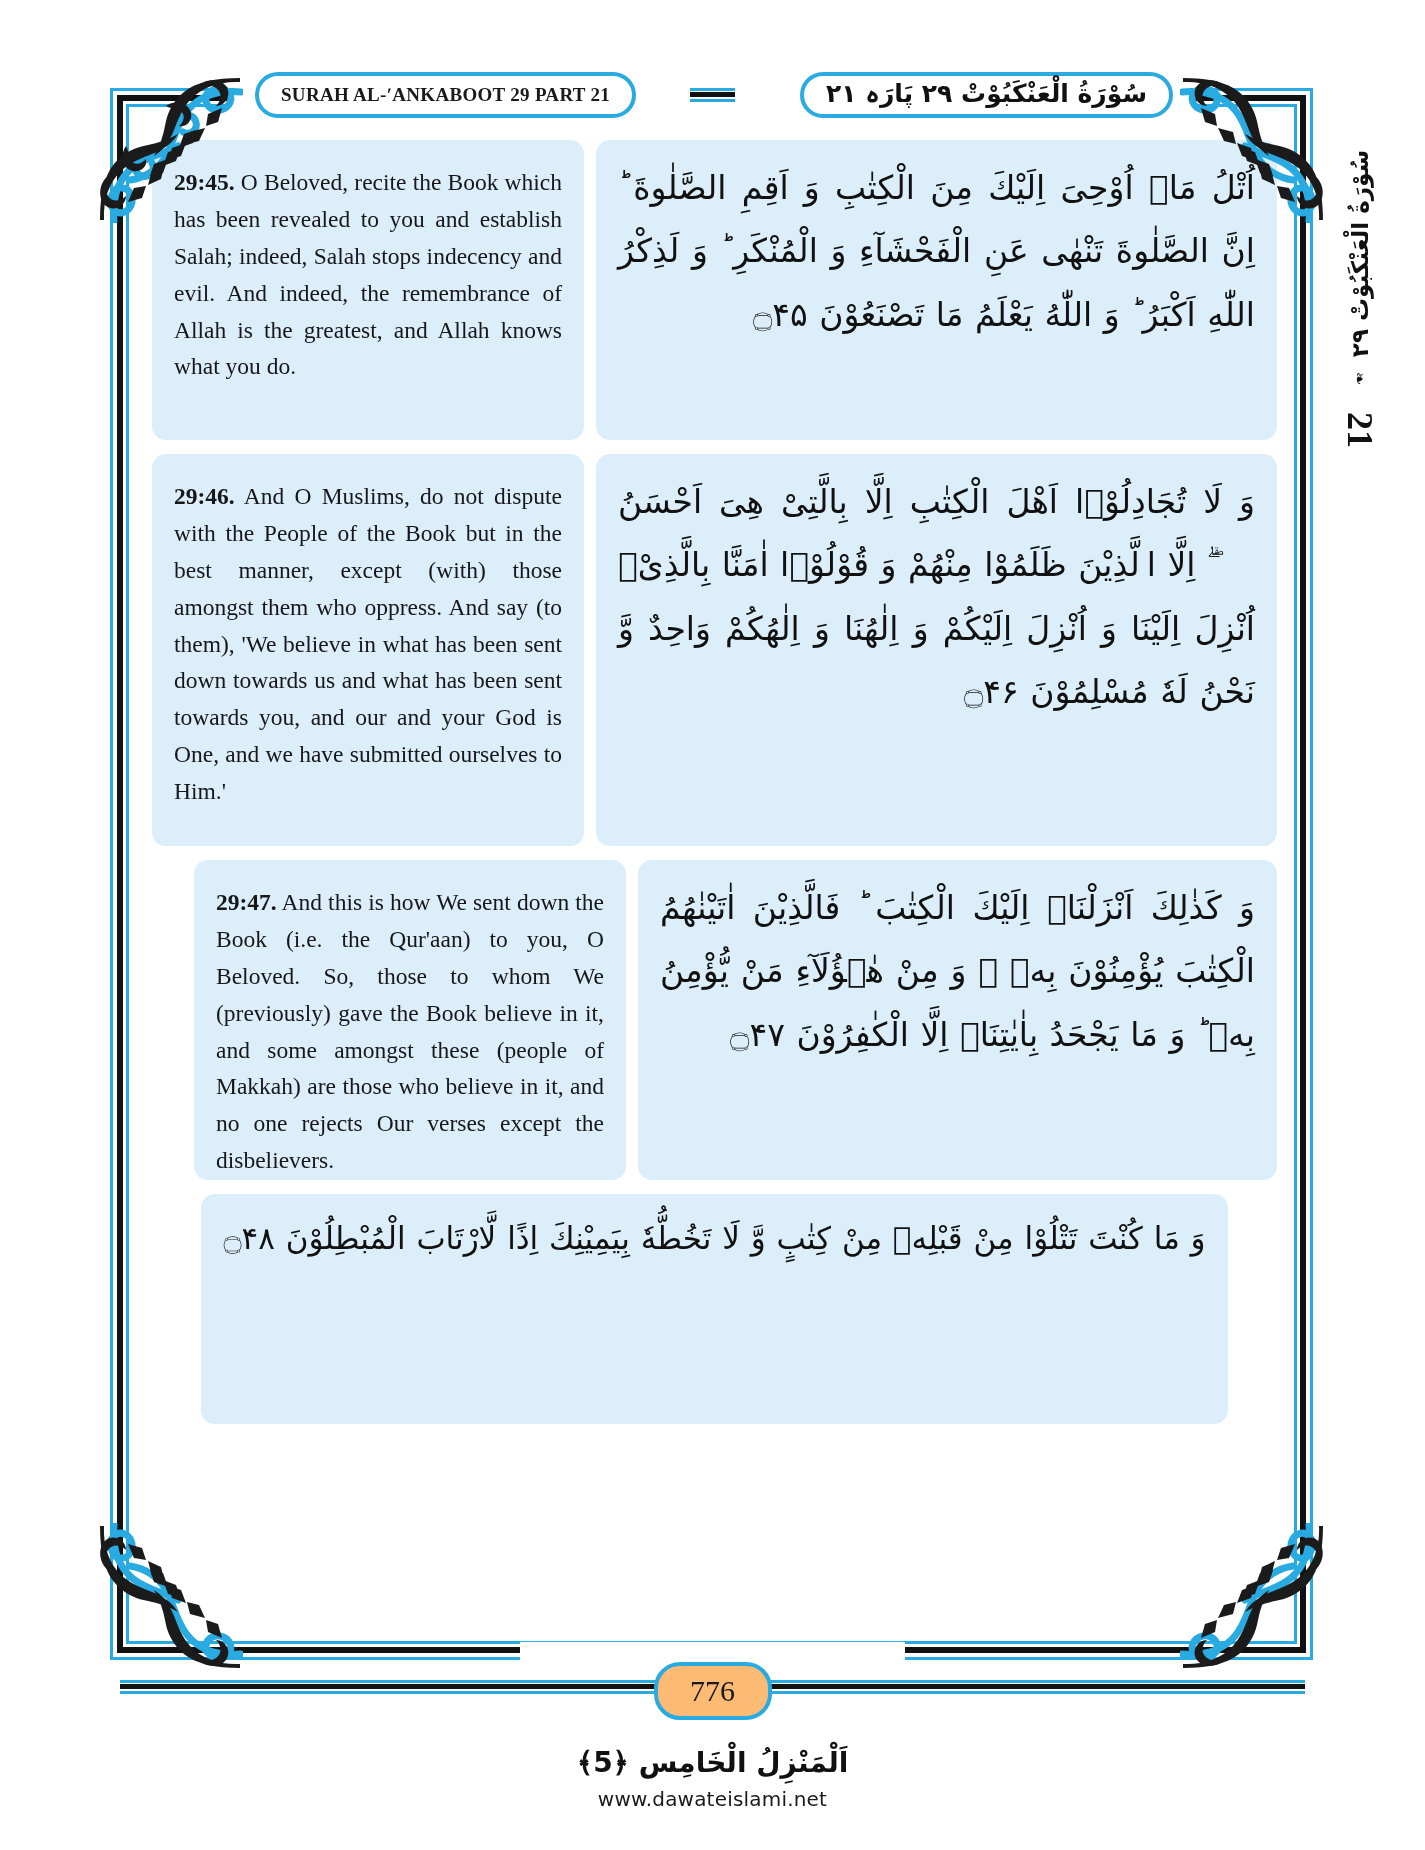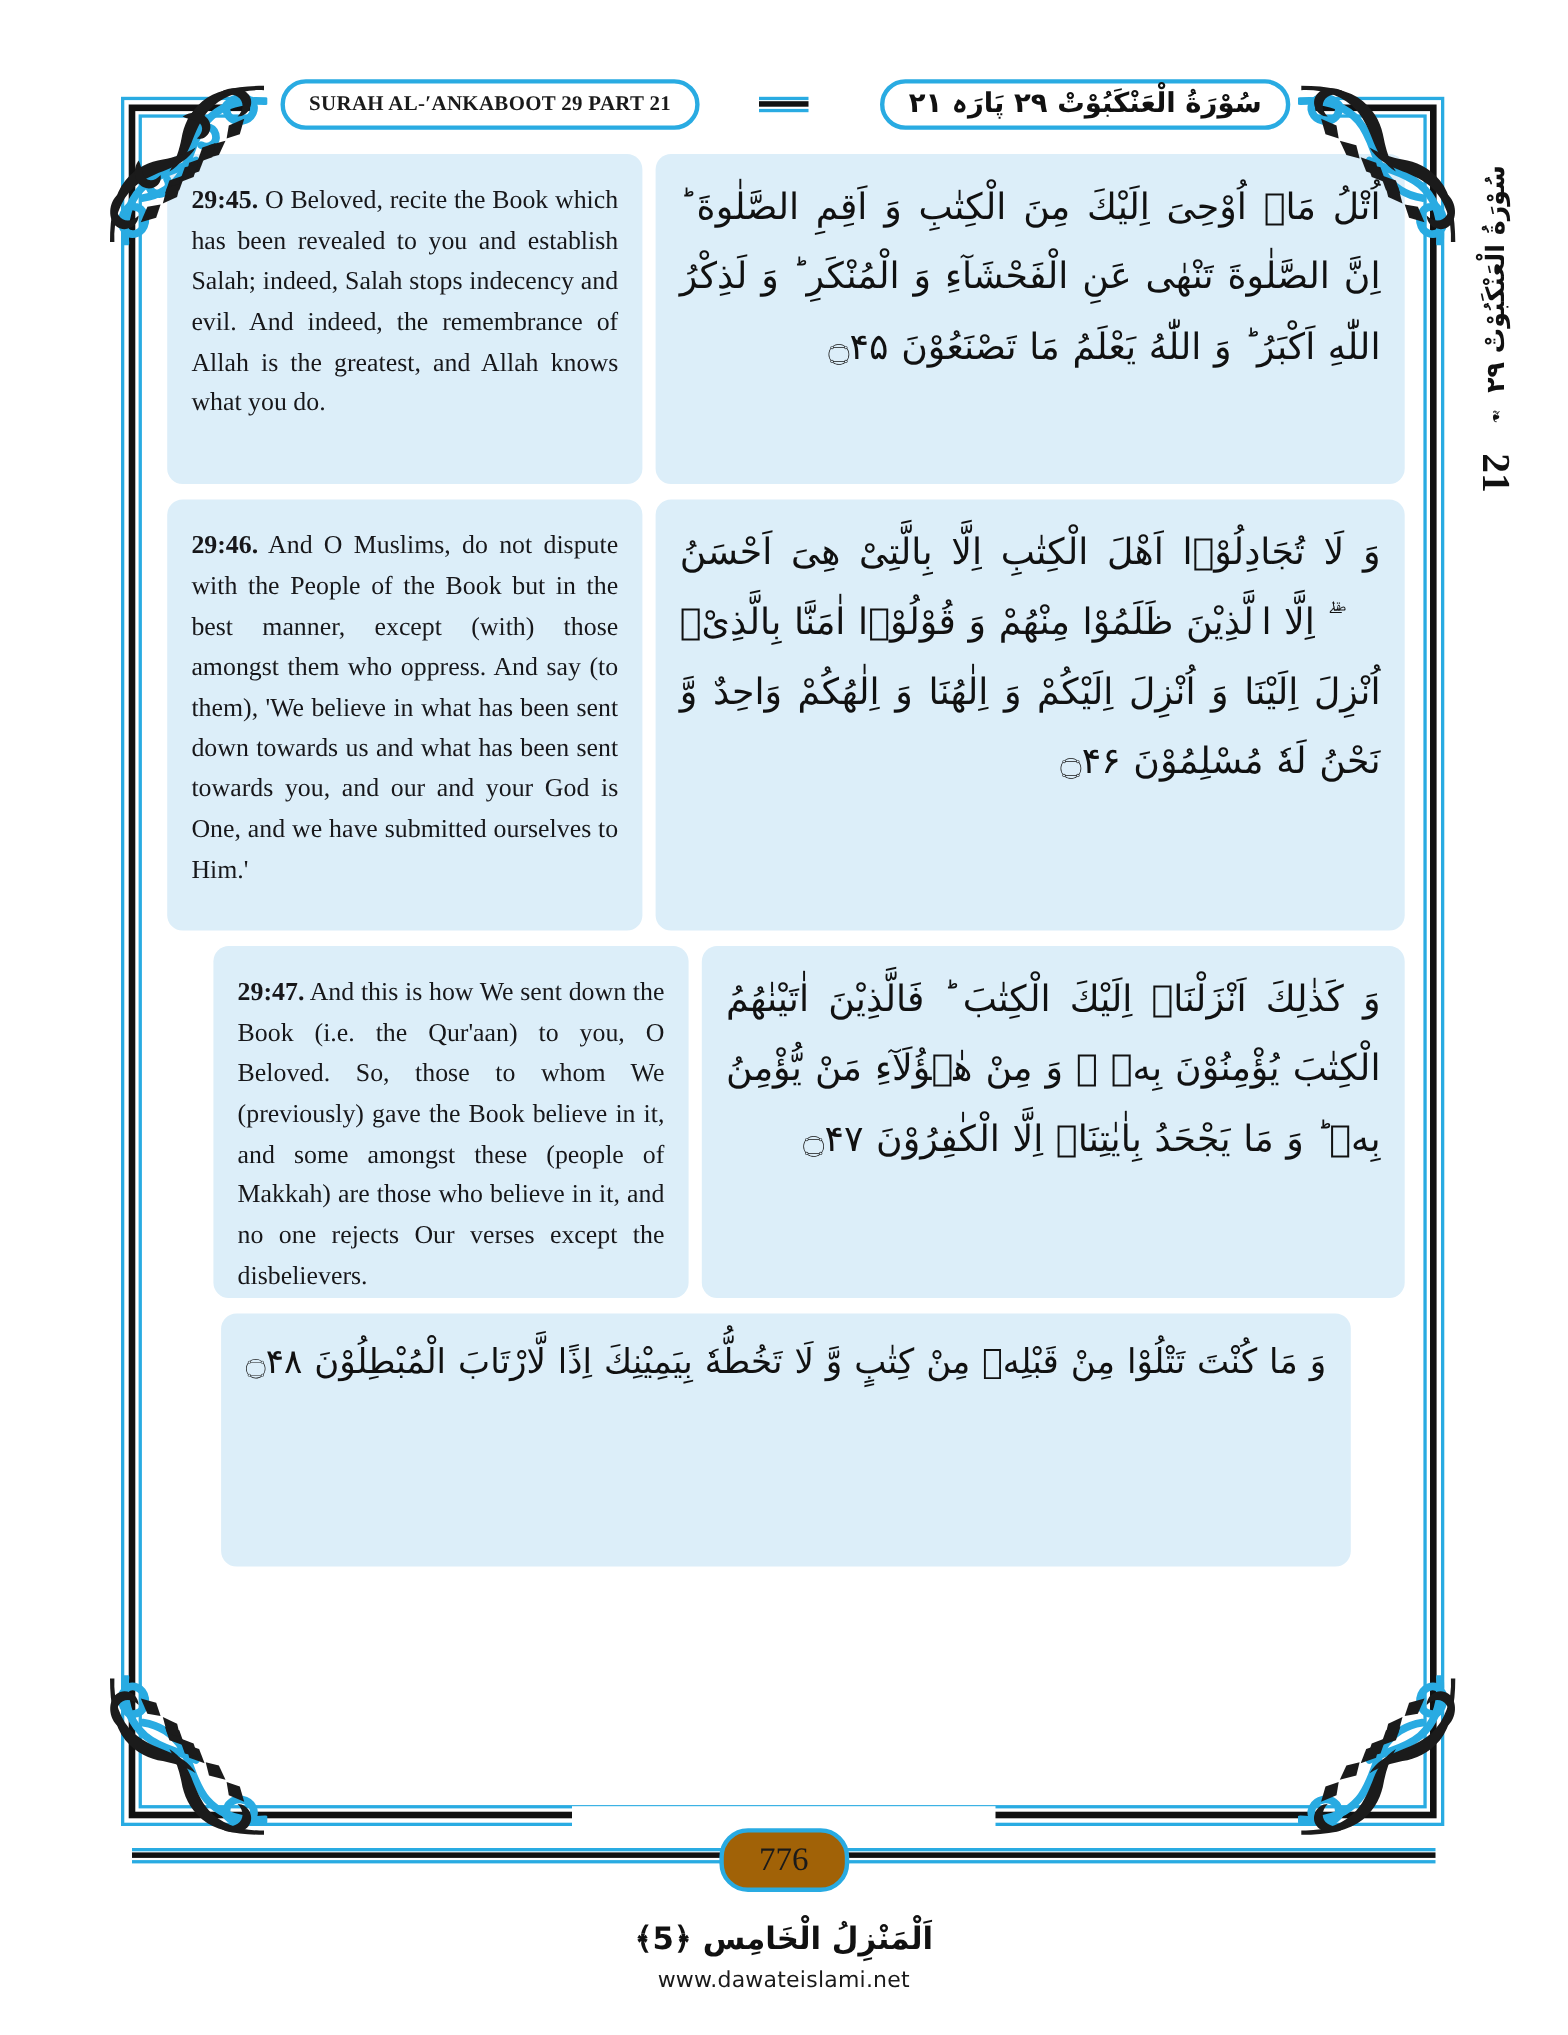--- a/index.html
+++ b/index.html
@@ -273,21 +273,21 @@
     left: 0; right: 0;
   }
   .fr1 { top: 0;   height: 3px; background: #29ABE2; }
   .fr2 { top: 4px; height: 5px; background: #111111; }
   .fr3 { top: 11px; height: 3px; background: #29ABE2; }
 
   .page-pill {
     position: relative;
     z-index: 3;
     margin-top: 6px;
-    background: #a16207;
+    background: #fdba74;
     border: 4px solid #29ABE2;
     border-radius: 26px;
     min-width: 110px;
     height: 50px;
     display: flex;
     align-items: center;
     justify-content: center;
     font-family: "Liberation Serif", serif;
     font-size: 30px;
     font-weight: normal;

